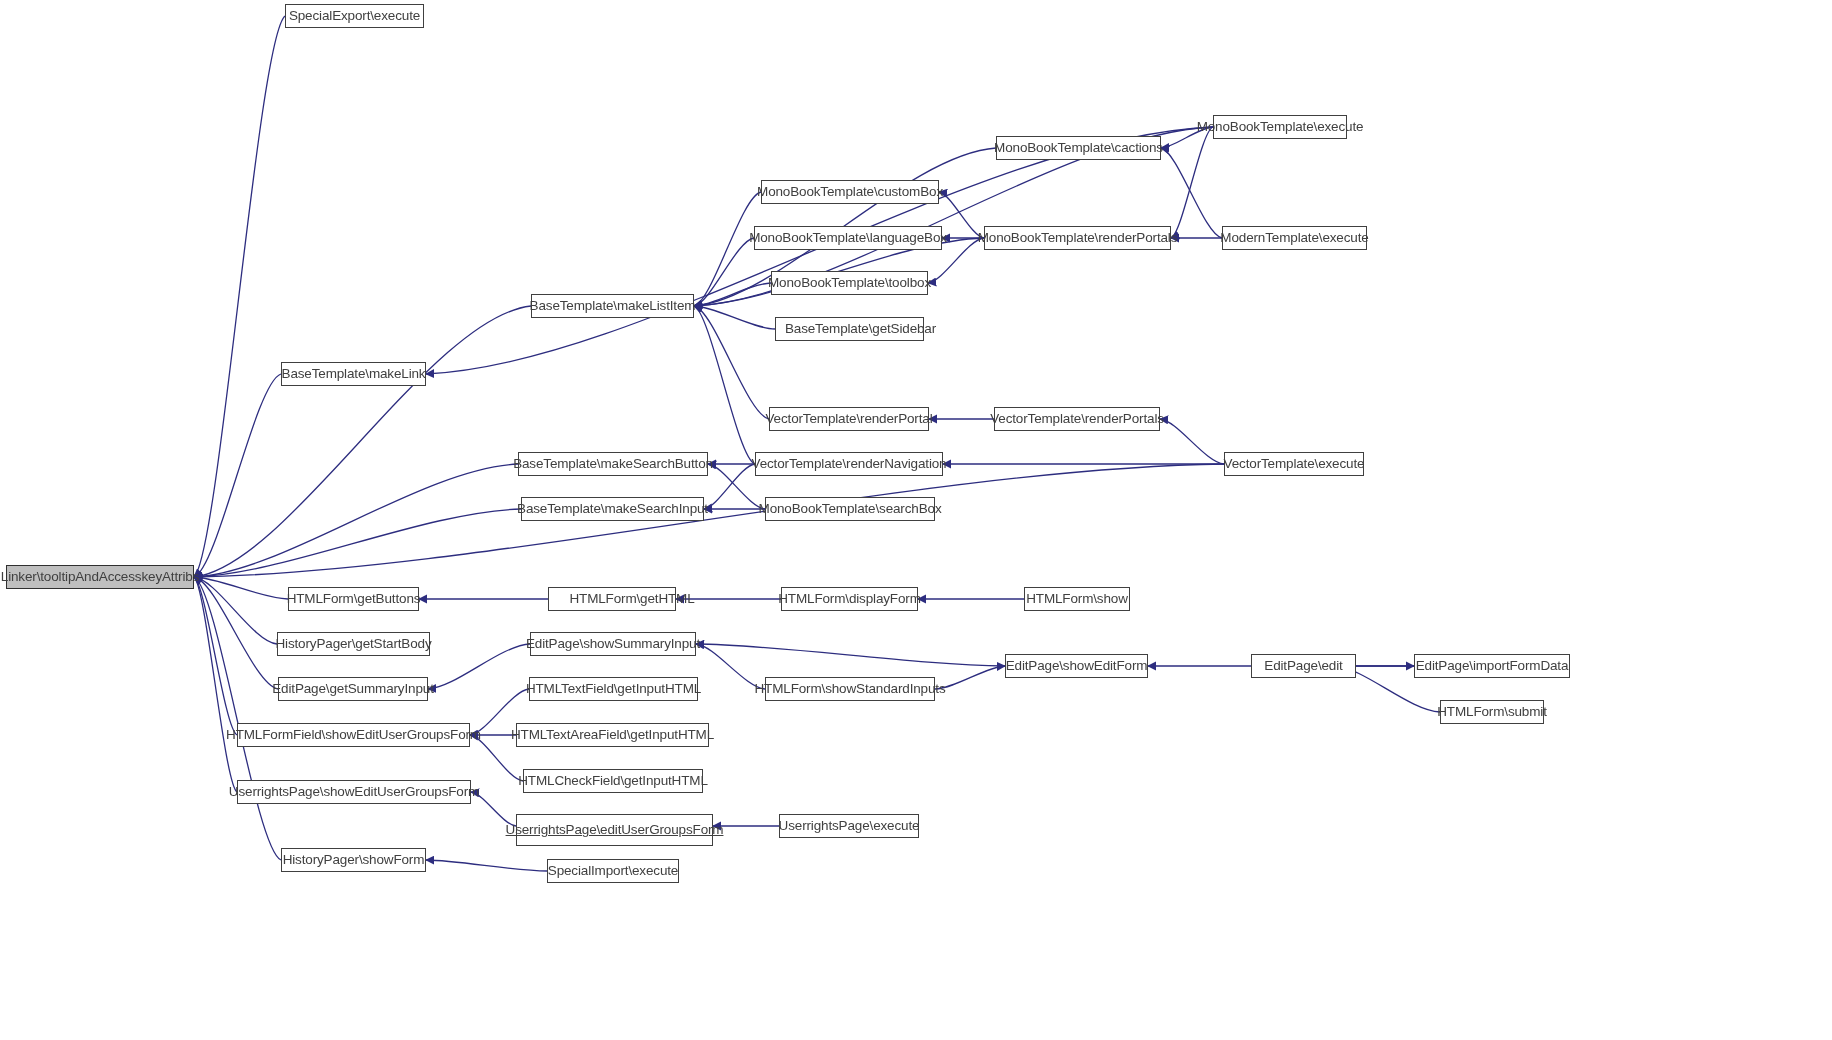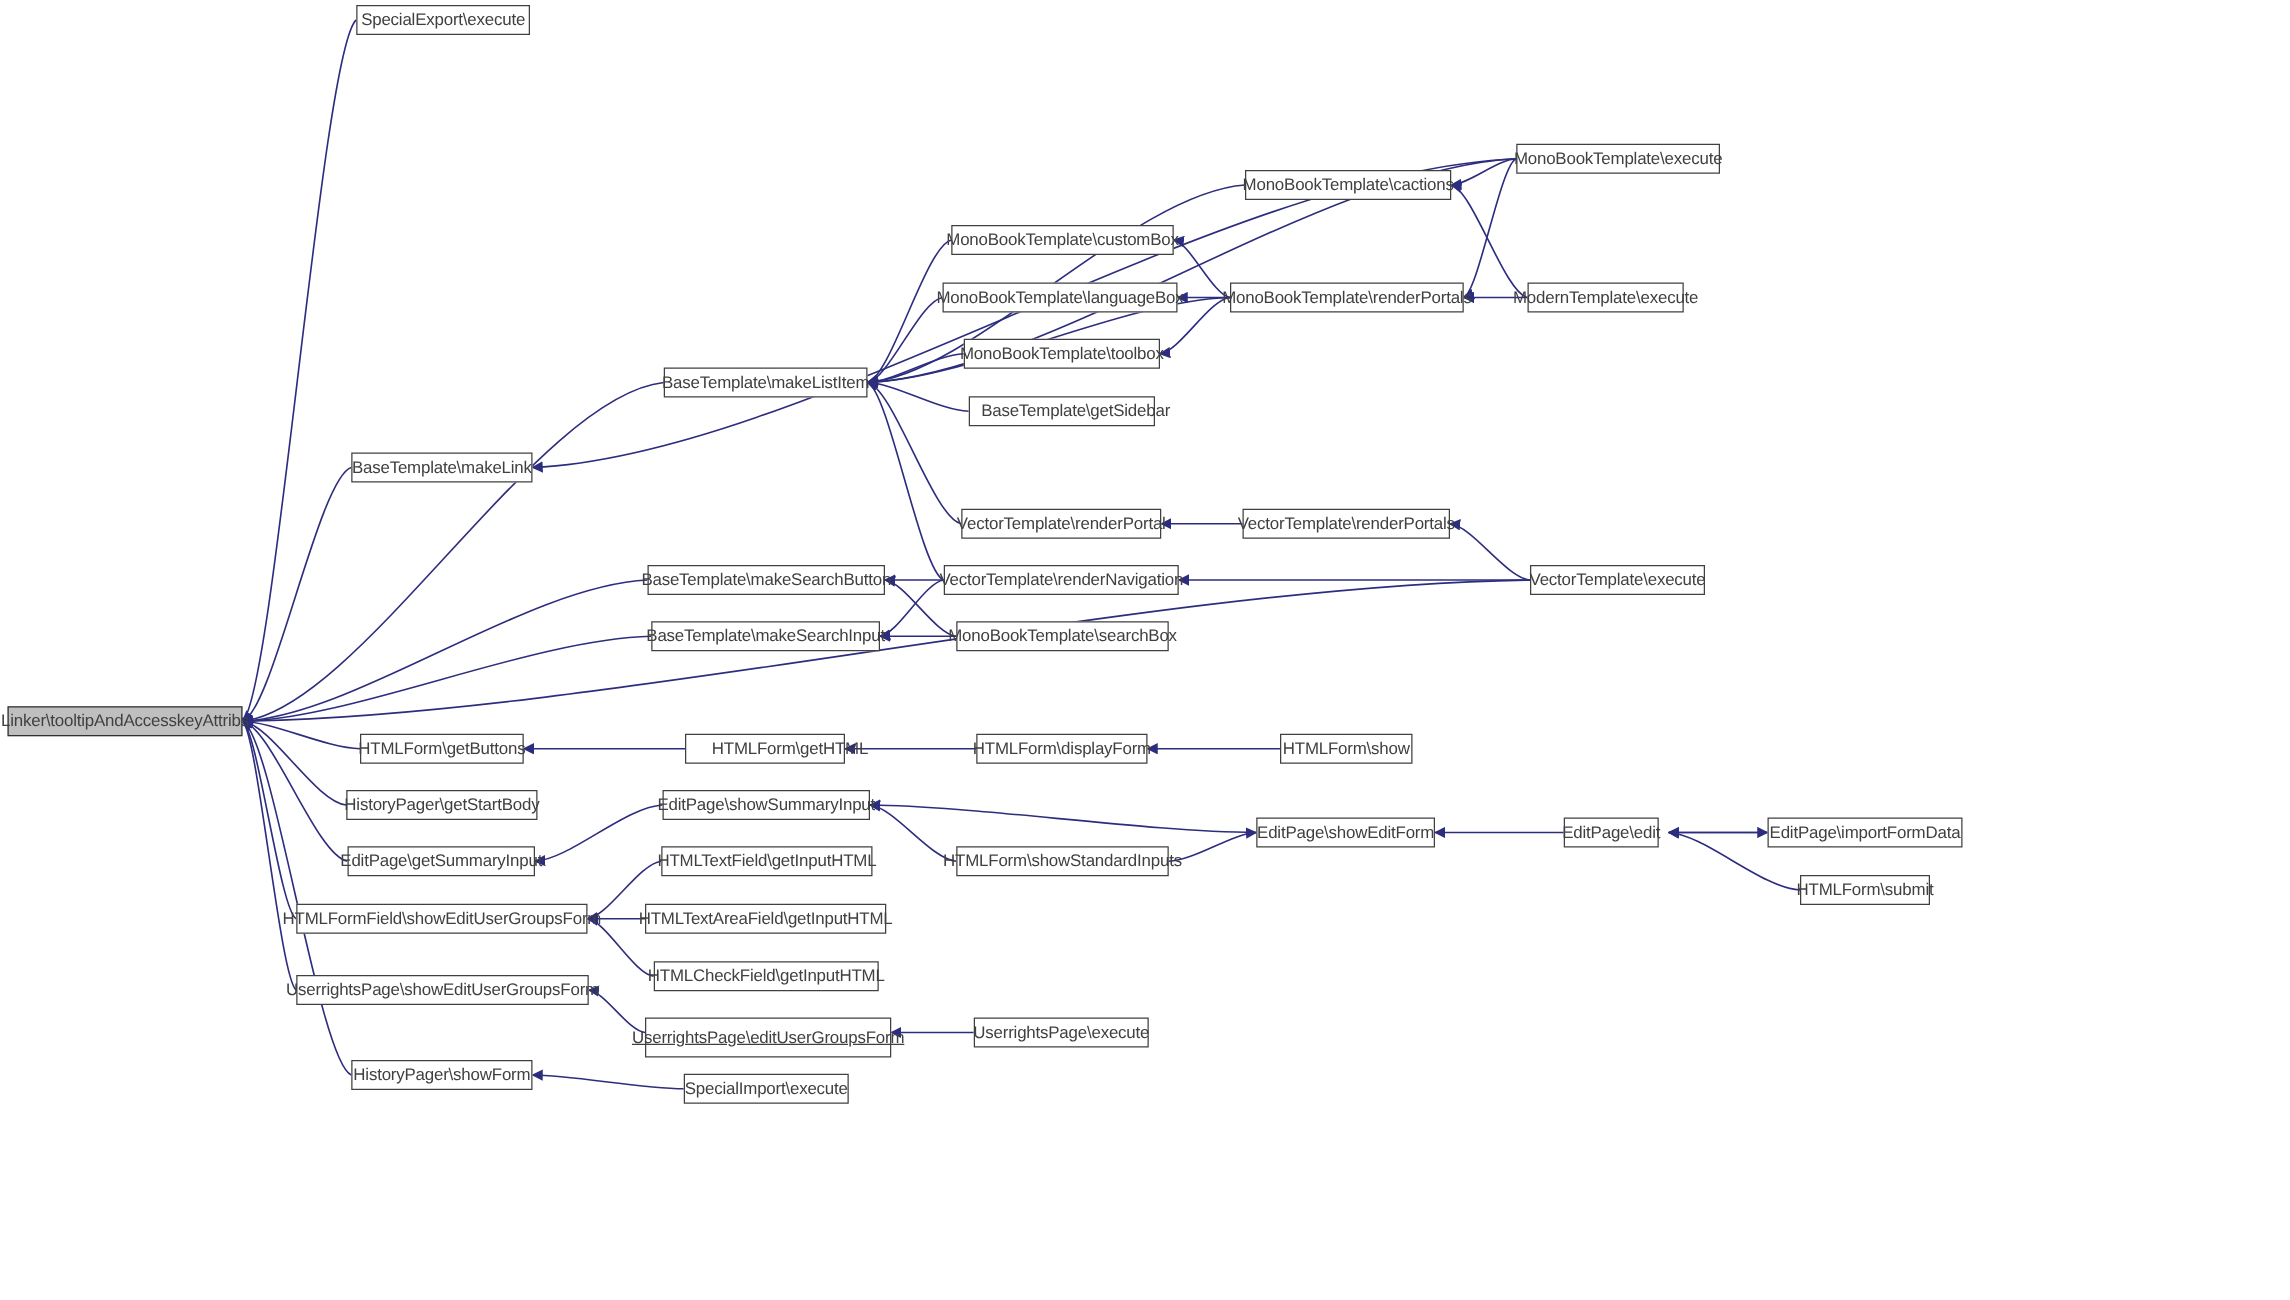--- a/index.html
+++ b/index.html
@@ -114,36 +114,36 @@
       <path d="M 779 826 L 713 826" fill="none" stroke="#2d2d7f" stroke-width="1.3" marker-end="url(#arrowhead)"></path>
       <path d="M 547 871 C 510.7 870.56, 459.88 860.44, 426 860" fill="none" stroke="#2d2d7f" stroke-width="1.3" marker-end="url(#arrowhead)"></path>
     </svg>
   <div id="node-layer">
       <div class="node root" style="left: 6px; top: 565px; width: 188px; height: 24px;">
         <span class="node-label">Linker\tooltipAndAccesskeyAttribs</span>
       </div>
       <div class="node" style="left: 285px; top: 4px; width: 139px; height: 24px;">
         <span class="node-label">SpecialExport\execute</span>
       </div>
-      <div class="node" style="left: 1213px; top: 115px; width: 163px; height: 24px; align-items: center;">
+      <div class="node" style="left: 1213px; top: 115px; width: 134px; height: 24px; align-items: center;">
         <span class="node-label">MonoBookTemplate\execute</span>
       </div>
       <div class="node" style="left: 996px; top: 136px; width: 165px; height: 24px;">
         <span class="node-label">MonoBookTemplate\cactions</span>
       </div>
       <div class="node" style="left: 761px; top: 180px; width: 178px; height: 24px;">
         <span class="node-label">MonoBookTemplate\customBox</span>
       </div>
       <div class="node" style="left: 754px; top: 226px; width: 188px; height: 24px;">
         <span class="node-label">MonoBookTemplate\languageBox</span>
       </div>
       <div class="node" style="left: 984px; top: 226px; width: 187px; height: 24px;">
         <span class="node-label">MonoBookTemplate\renderPortals</span>
       </div>
-      <div class="node" style="left: 1222px; top: 226px; width: 125px; height: 24px;">
+      <div class="node" style="left: 1222px; top: 226px; width: 145px; height: 24px;">
         <span class="node-label">ModernTemplate\execute</span>
       </div>
       <div class="node" style="left: 771px; top: 271px; width: 157px; height: 24px;">
         <span class="node-label">MonoBookTemplate\toolbox</span>
       </div>
       <div class="node" style="left: 531px; top: 294px; width: 163px; height: 24px;">
         <span class="node-label">BaseTemplate\makeListItem</span>
       </div>
       <div class="node" style="left: 775px; top: 317px; width: 149px; height: 24px; padding-left: 22px;">
         <span class="node-label">BaseTemplate\getSidebar</span>
@@ -186,21 +186,21 @@
       </div>
       <div class="node" style="left: 277px; top: 632px; width: 153px; height: 24px;">
         <span class="node-label">HistoryPager\getStartBody</span>
       </div>
       <div class="node" style="left: 530px; top: 632px; width: 166px; height: 24px;">
         <span class="node-label">EditPage\showSummaryInput</span>
       </div>
       <div class="node" style="left: 1005px; top: 654px; width: 143px; height: 24px;">
         <span class="node-label">EditPage\showEditForm</span>
       </div>
-      <div class="node" style="left: 1251px; top: 654px; width: 76px; height: 24px;">
+      <div class="node" style="left: 1251px; top: 654px; width: 105px; height: 24px;">
         <span class="node-label">EditPage\edit</span>
       </div>
       <div class="node" style="left: 1414px; top: 654px; width: 156px; height: 24px;">
         <span class="node-label">EditPage\importFormData</span>
       </div>
       <div class="node" style="left: 278px; top: 677px; width: 150px; height: 24px;">
         <span class="node-label">EditPage\getSummaryInput</span>
       </div>
       <div class="node" style="left: 529px; top: 677px; width: 169px; height: 24px;">
         <span class="node-label">HTMLTextField\getInputHTML</span>

